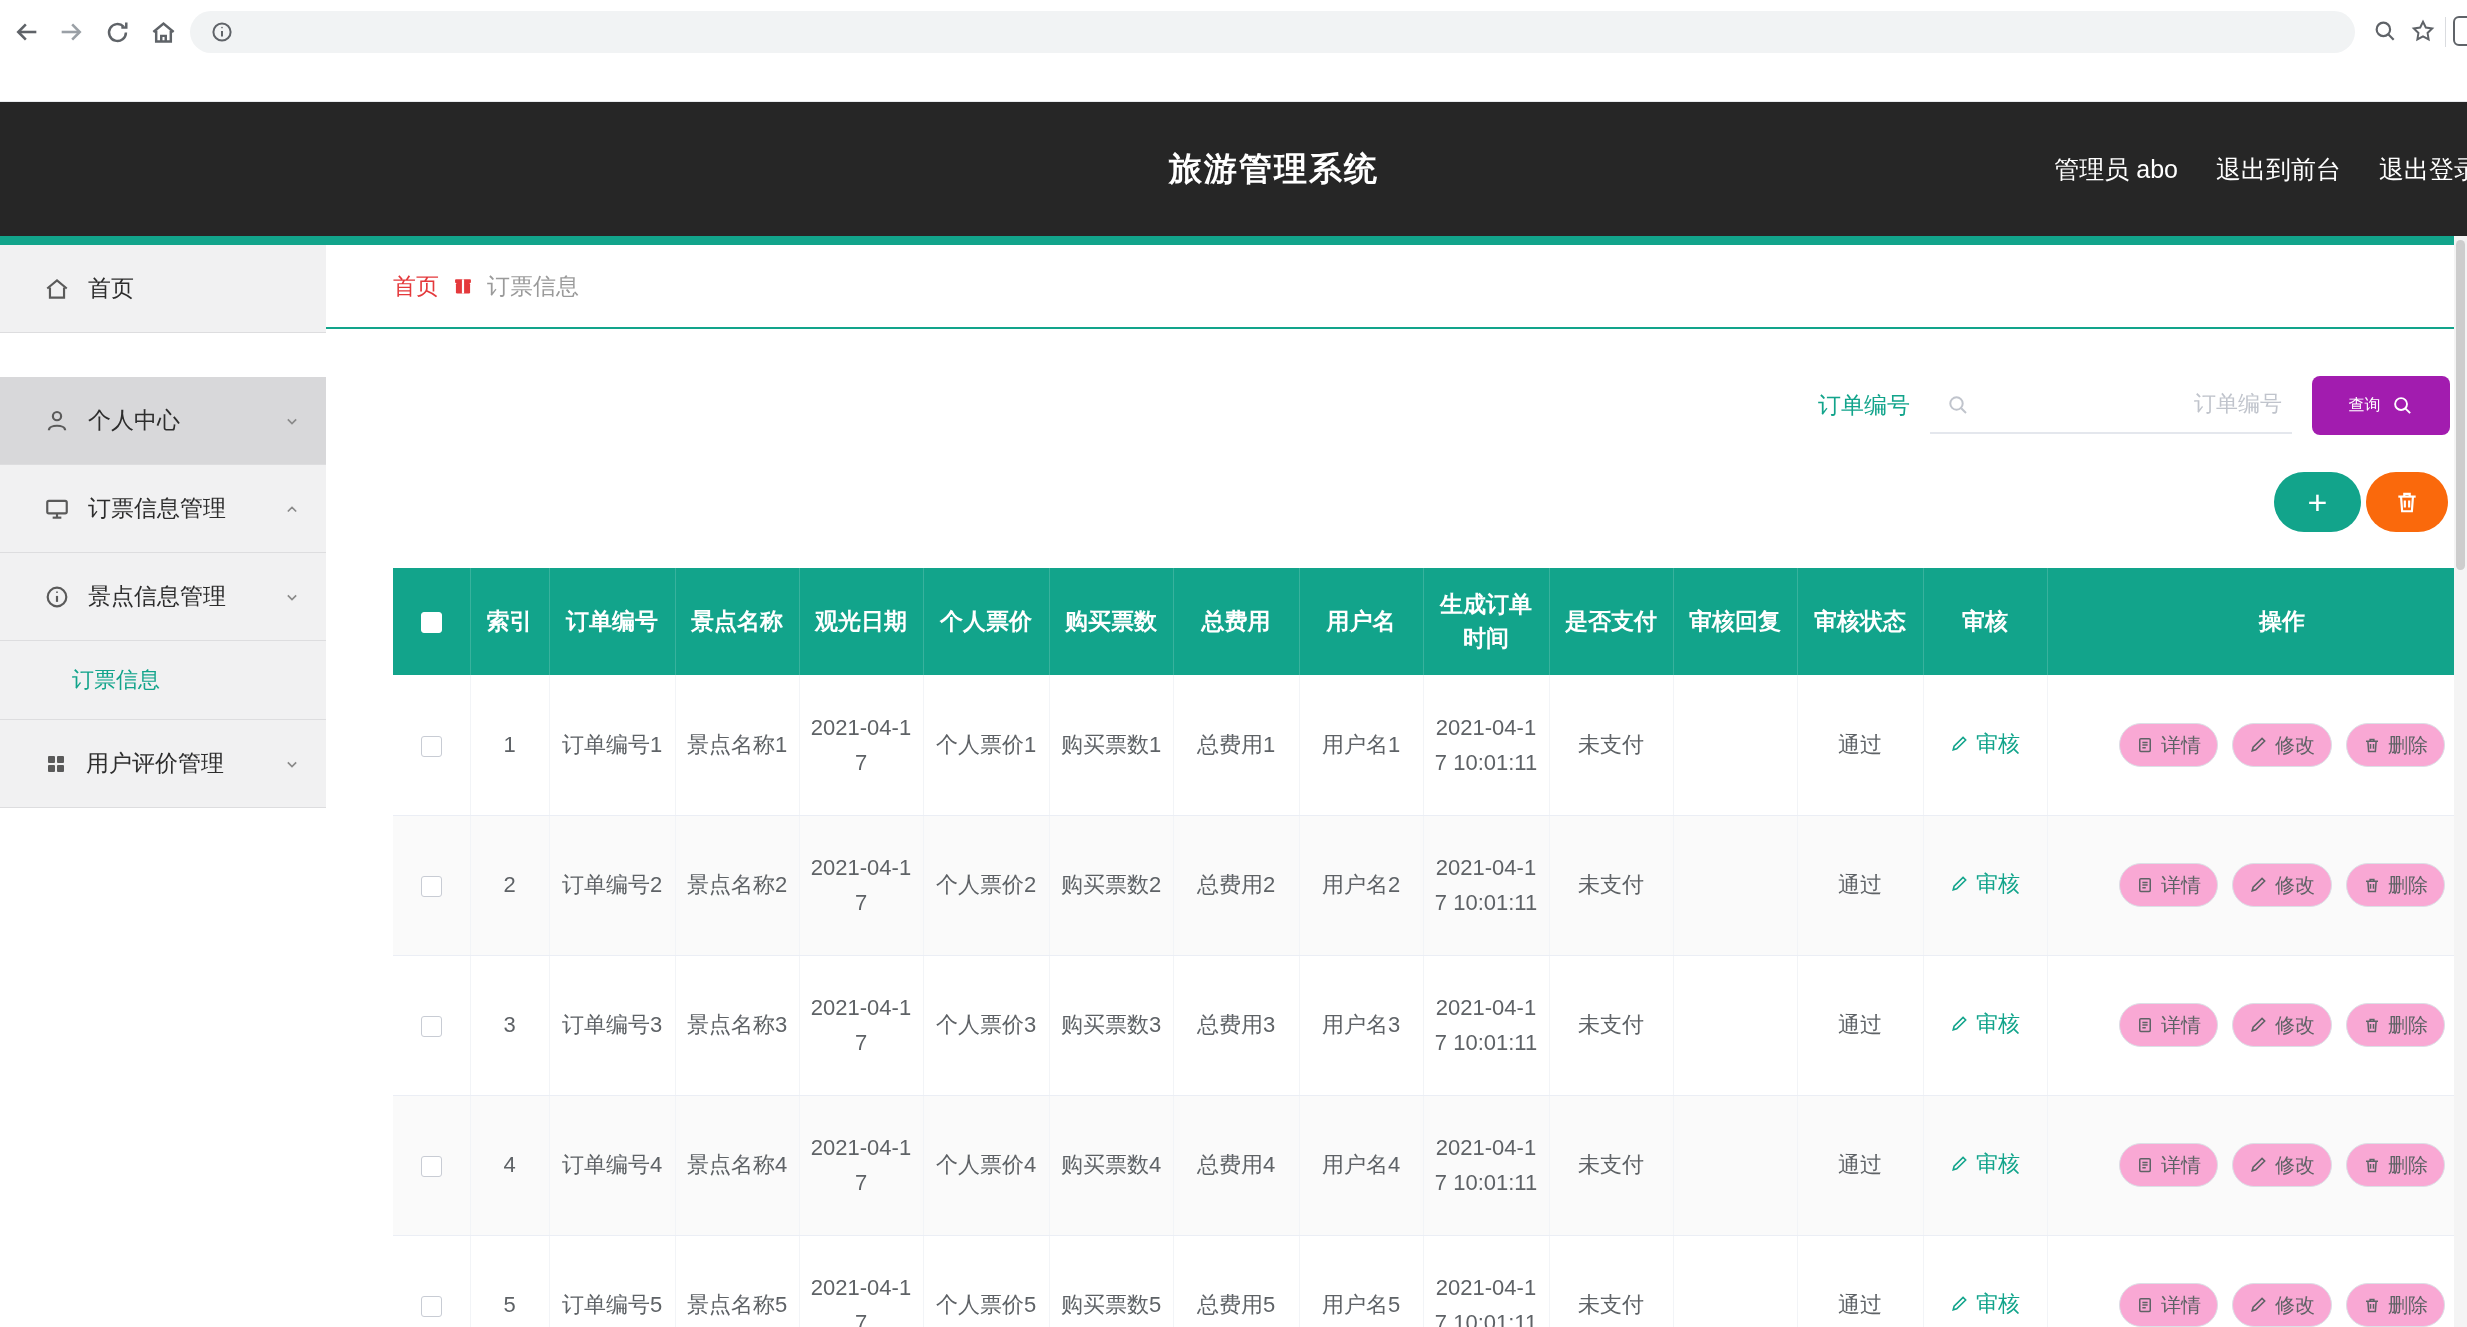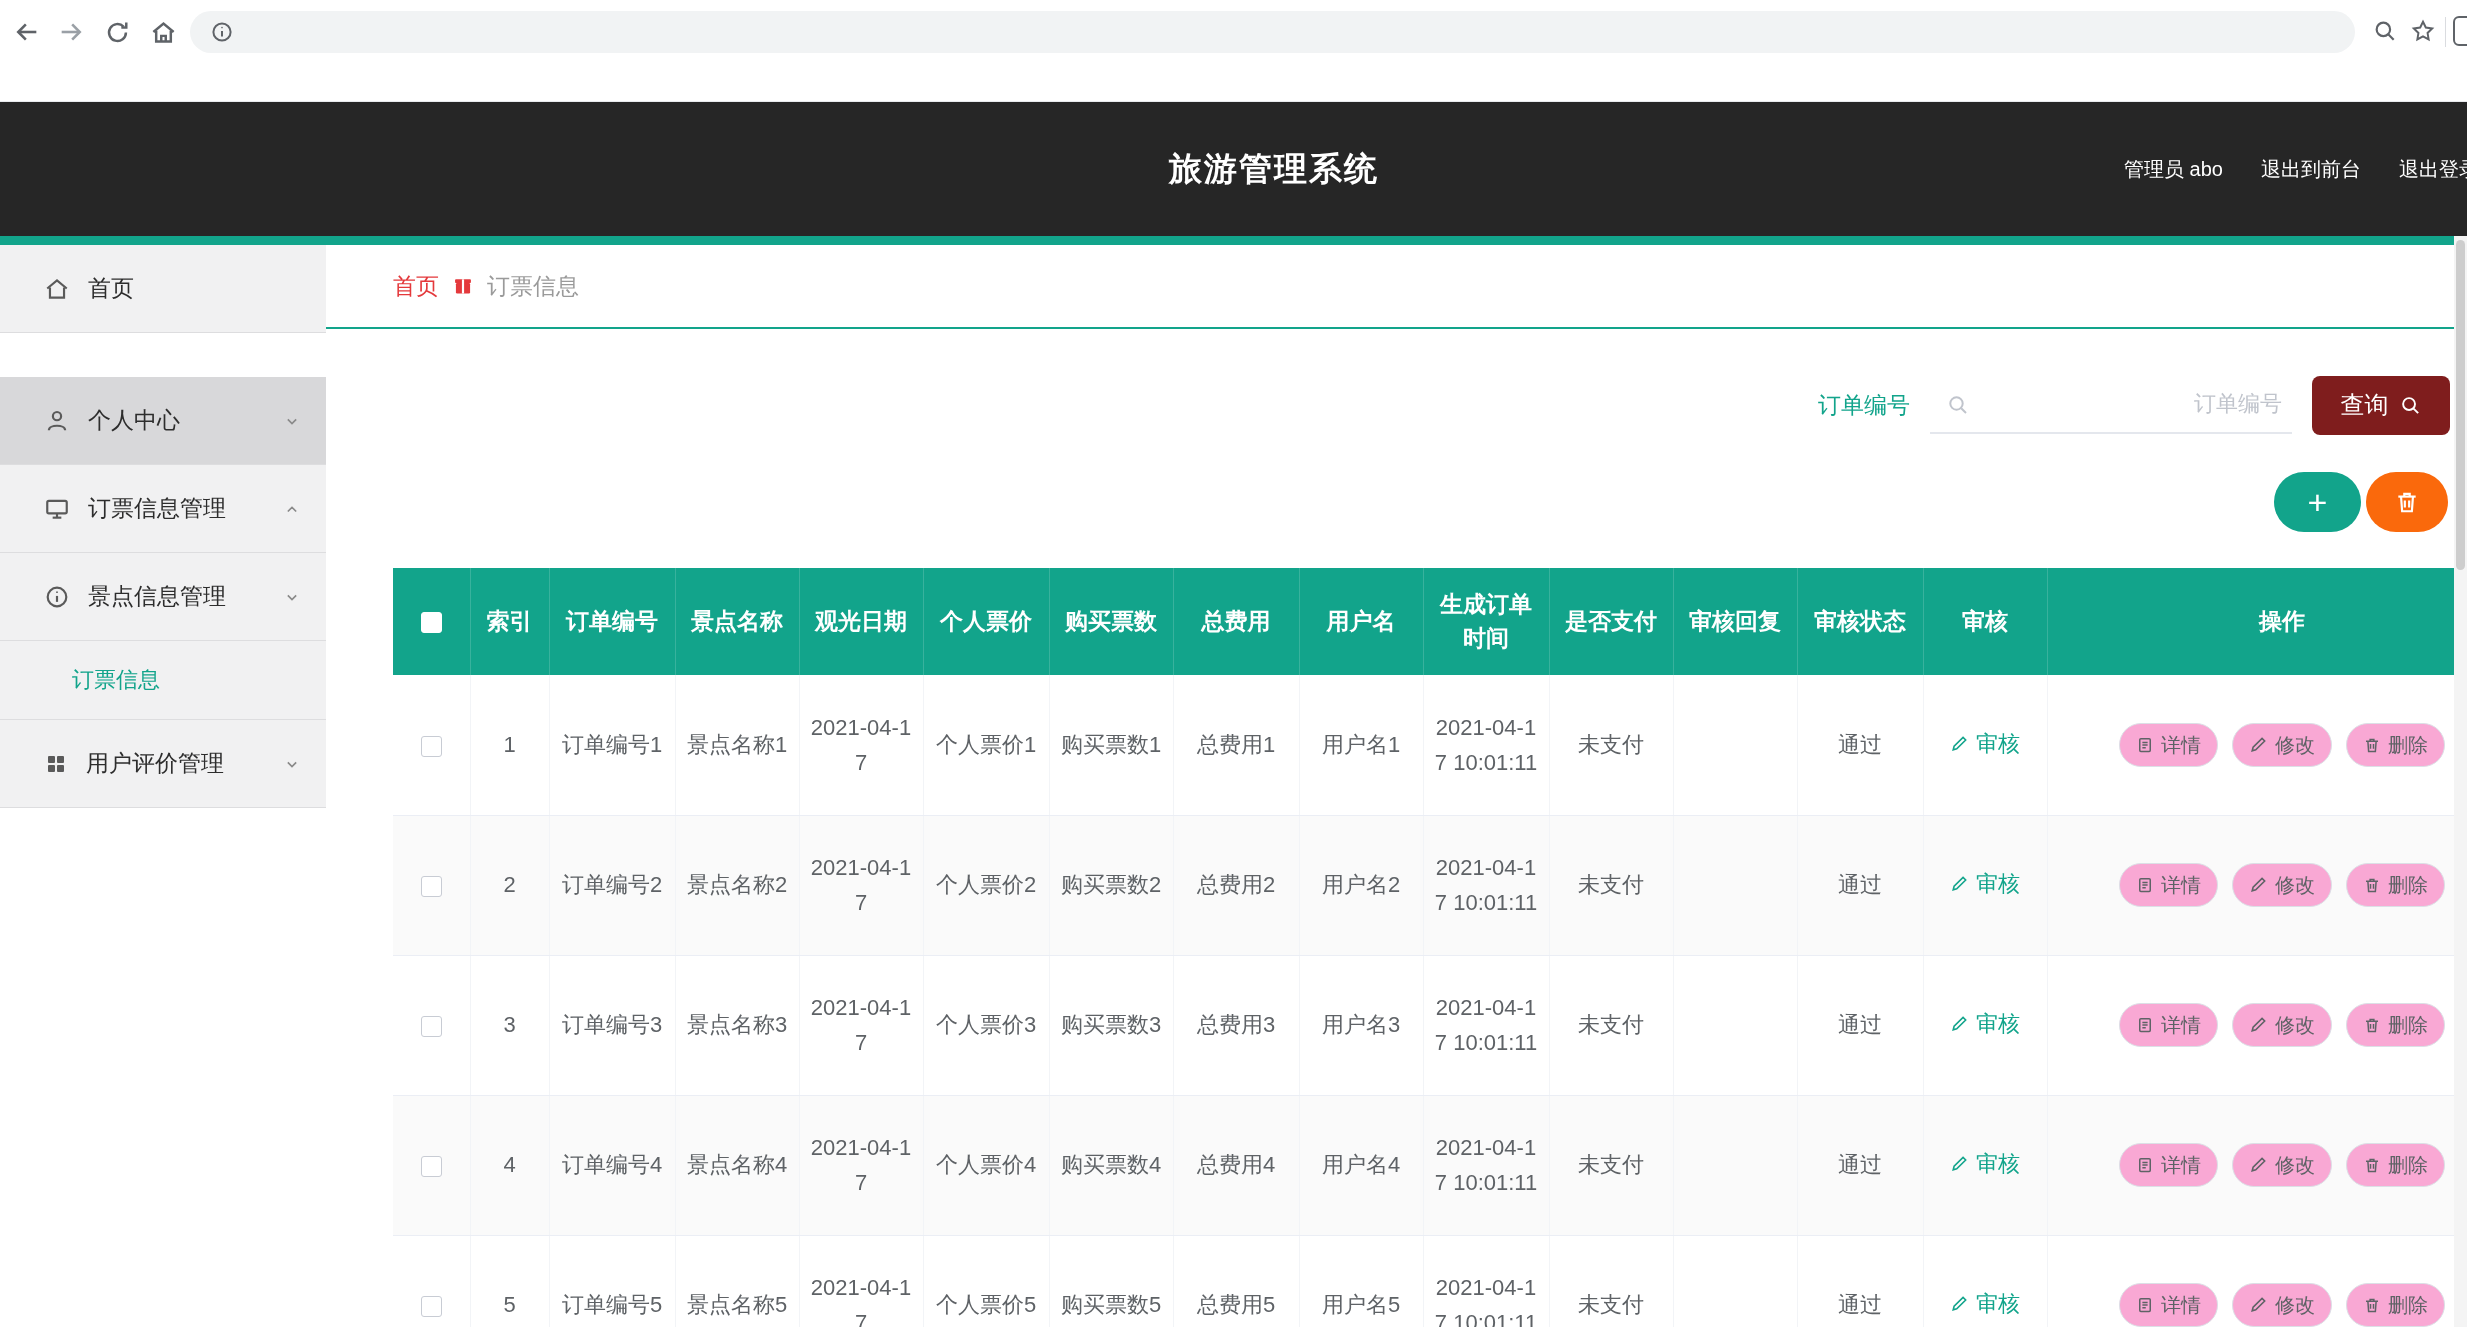--- a/index.html
+++ b/index.html
@@ -29,21 +29,21 @@
   .apps-ico { position:absolute; left:16px; top:70px; color:#5f6368; cursor:pointer; }
   .bm-sep { position:absolute; top:72px; width:1px; height:21px; background:#d0d3d6; }
   .bookmark { position:absolute; top:67px; height:28px; display:flex; align-items:center; gap:9px; cursor:pointer; }
   .bookmark .bm-label { font-size:19px; color:#3c4043; white-space:nowrap; }
   .folder-ico { position:absolute; left:2446px; top:70px; color:#5f6368; }
   
   .app-header { position:absolute; left:0; top:102px; width:100%; height:134px; background:#262626; }
   .app-title { position:absolute; left:1274px; top:0; height:134px; transform:translateX(-50%);
                display:flex; align-items:center; color:#fff; font-size:33px; font-weight:bold; letter-spacing:2px; }
   .header-links { position:absolute; right:-12px; top:0; height:134px; display:flex; align-items:center; gap:38px; }
-  .header-links span { color:#fff; font-size:20px; white-space:nowrap; cursor:pointer; }
+  .header-links span { color:#fff; font-size:25px; white-space:nowrap; cursor:pointer; }
   .teal-strip { position:absolute; left:0; top:236px; width:100%; height:9px; background:#12A48B; }
   
   .sidebar { position:absolute; left:0; top:245px; width:326px; height:1082px; background:#fff; }
   .side-item { position:relative; height:88px; background:#F1F1F2; border-bottom:1px solid #DDDDDF;
                display:flex; align-items:center; padding-left:44px; gap:18px; cursor:pointer; }
   .side-item.active-gray { background:#D8D8DA;margin-top:44px; }
   .s-icon { color:#5a5a5a; display:flex; align-items:center; }
   .s-label { font-size:23px; color:#2d2d2d; }
   .chev { position:absolute; right:24px; color:#8a8a8a; display:flex; align-items:center; }
   .side-sub-item { height:79px; background:#F1F1F2; border-bottom:1px solid #DDDDDF;
@@ -55,22 +55,22 @@
   .bc-home { font-size:23px; color:#E4393C; cursor:pointer; }
   .bc-cur  { font-size:23px; color:#9a9a9a; }
   .search-row { position:absolute; top:374px; right:17px; height:62px; display:flex; align-items:center; gap:20px; }
   .search-label { font-size:23px; color:#12A48B; white-space:nowrap; }
   .search-wrap { position:relative; width:362px; height:58px; border-bottom:2px solid #E4E7ED; }
   .search-wrap .mag { position:absolute; left:16px; top:17px; color:#C0C4CC; }
   .search-wrap input { width:100%; height:100%; border:none; outline:none; background:transparent;
                        text-align:right; padding:0 10px 0 52px; font-size:22px; color:#333;
                        font-family:"Liberation Sans","DejaVu Sans",sans-serif; }
   .search-wrap input::placeholder { color:#C0C4CC; }
-  .query-btn { width:138px; height:59px; background:#7f1d1d; border-radius:8px; border:none; cursor:pointer;
-               display:flex; align-items:center; justify-content:center; gap:10px; color:#fff; font-size:24px; }
+  .query-btn { width:138px; height:59px; background:#a21caf; border-radius:8px; border:none; cursor:pointer;
+               display:flex; align-items:center; justify-content:center; gap:10px; color:#fff; font-size:16px; }
   .add-btn { position:absolute; top:472px; right:106px; width:87px; height:60px; border-radius:30px;
              background:#12A48B; border:none; color:#fff; font-size:34px; line-height:1;
              display:flex; align-items:center; justify-content:center; cursor:pointer; }
   .del-btn { position:absolute; top:472px; right:19px; width:82px; height:60px; border-radius:30px;
              background:#FA690C; border:none; color:#fff; display:flex; align-items:center; justify-content:center; cursor:pointer; }
   
   .table-wrap { position:absolute; left:393px; top:568px; width:2124px; }
   table { width:100%; border-collapse:collapse; table-layout:fixed; }
   thead th { height:107px; background:#12A48B; color:#fff; font-size:23px; font-weight:bold;
              text-align:center; vertical-align:middle; padding:6px 8px; line-height:1.45;

